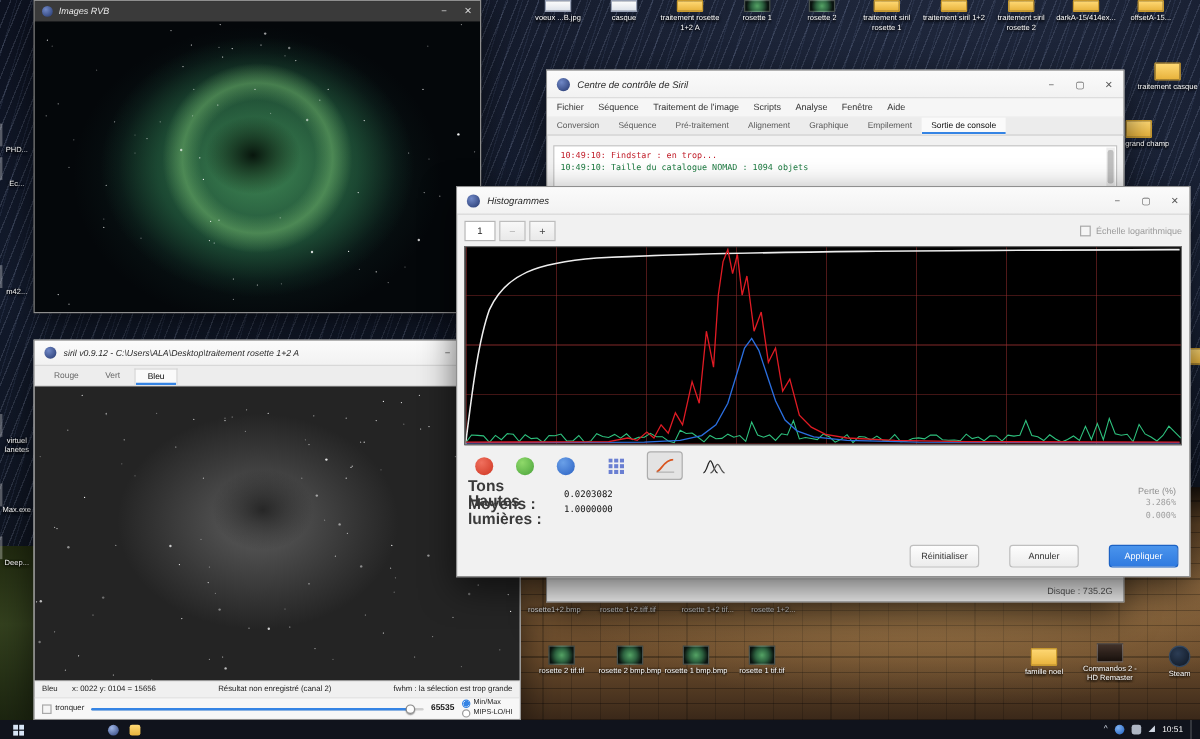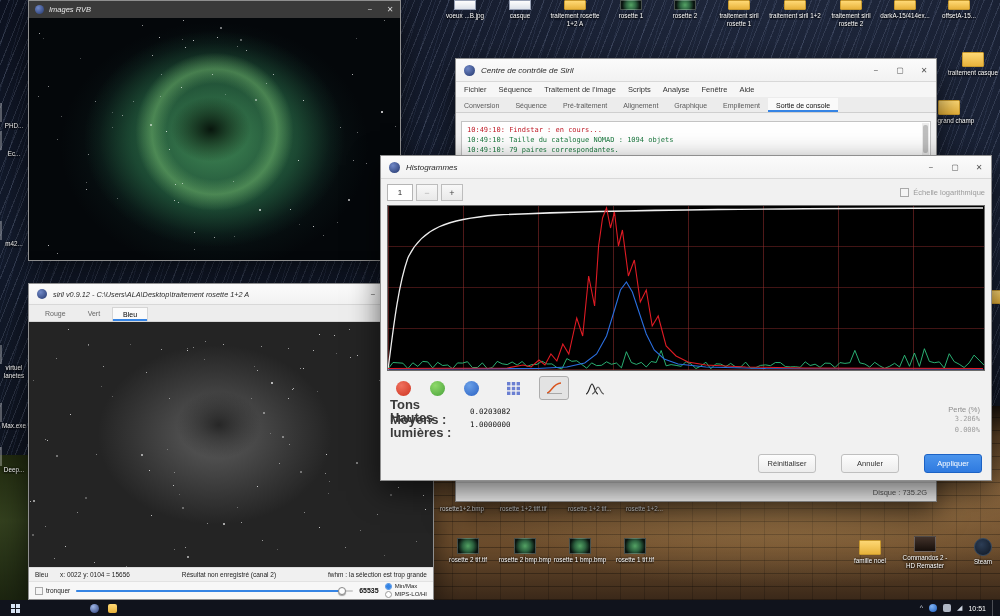--- a/index.html
+++ b/index.html
@@ -491,23 +491,22 @@
   <div class="gtabs">
     <span class="gtab">Conversion</span>
     <span class="gtab">Séquence</span>
     <span class="gtab">Pré-traitement</span>
     <span class="gtab">Alignement</span>
     <span class="gtab">Graphique</span>
     <span class="gtab">Empilement</span>
     <span class="gtab active">Sortie de console</span>
   </div>
   <div class="console">
-    <div class="cline err">10:49:10: Findstar : en cours...</div>
+    <div class="cline err">10:49:10: Findstar : en trop...</div>
     <div class="cline ok">10:49:10: Taille du catalogue NOMAD : 1094 objets</div>
-    <div class="cline ok">10:49:10: 79 paires correspondantes.</div>
     <div class="sb">
         <span class="sbthumb"></span>
       </div>
   </div>
   <div class="ccbottom">
     <span>Disque : 735.2G</span>
   </div>
 </div>
 
 <div class="win" style="left:380px;top:155px;width:612px;height:326px;z-index:20;">

